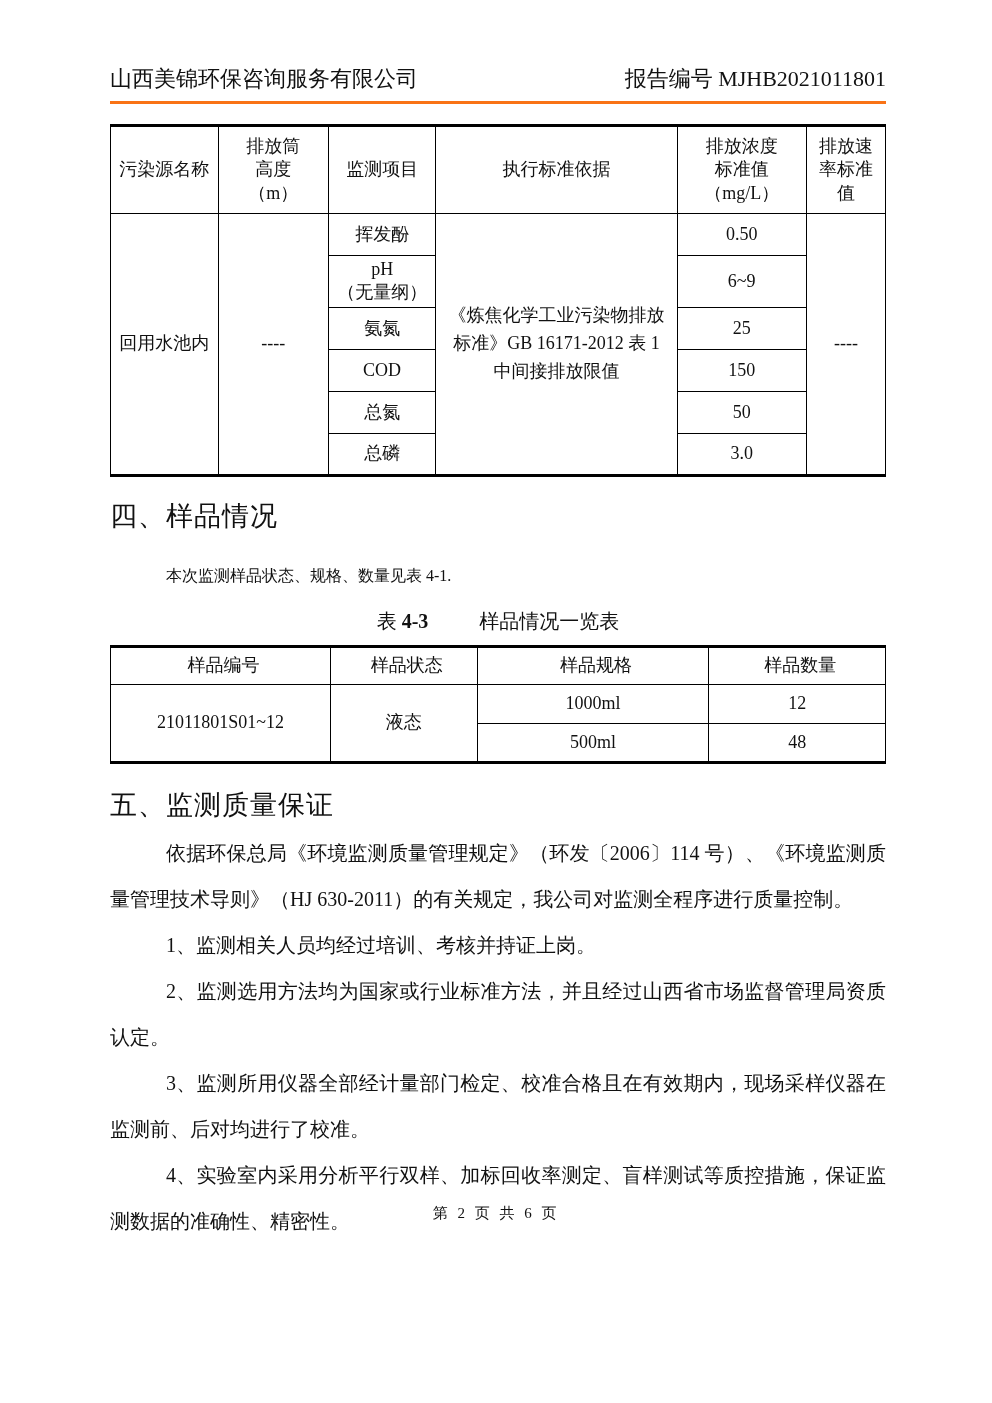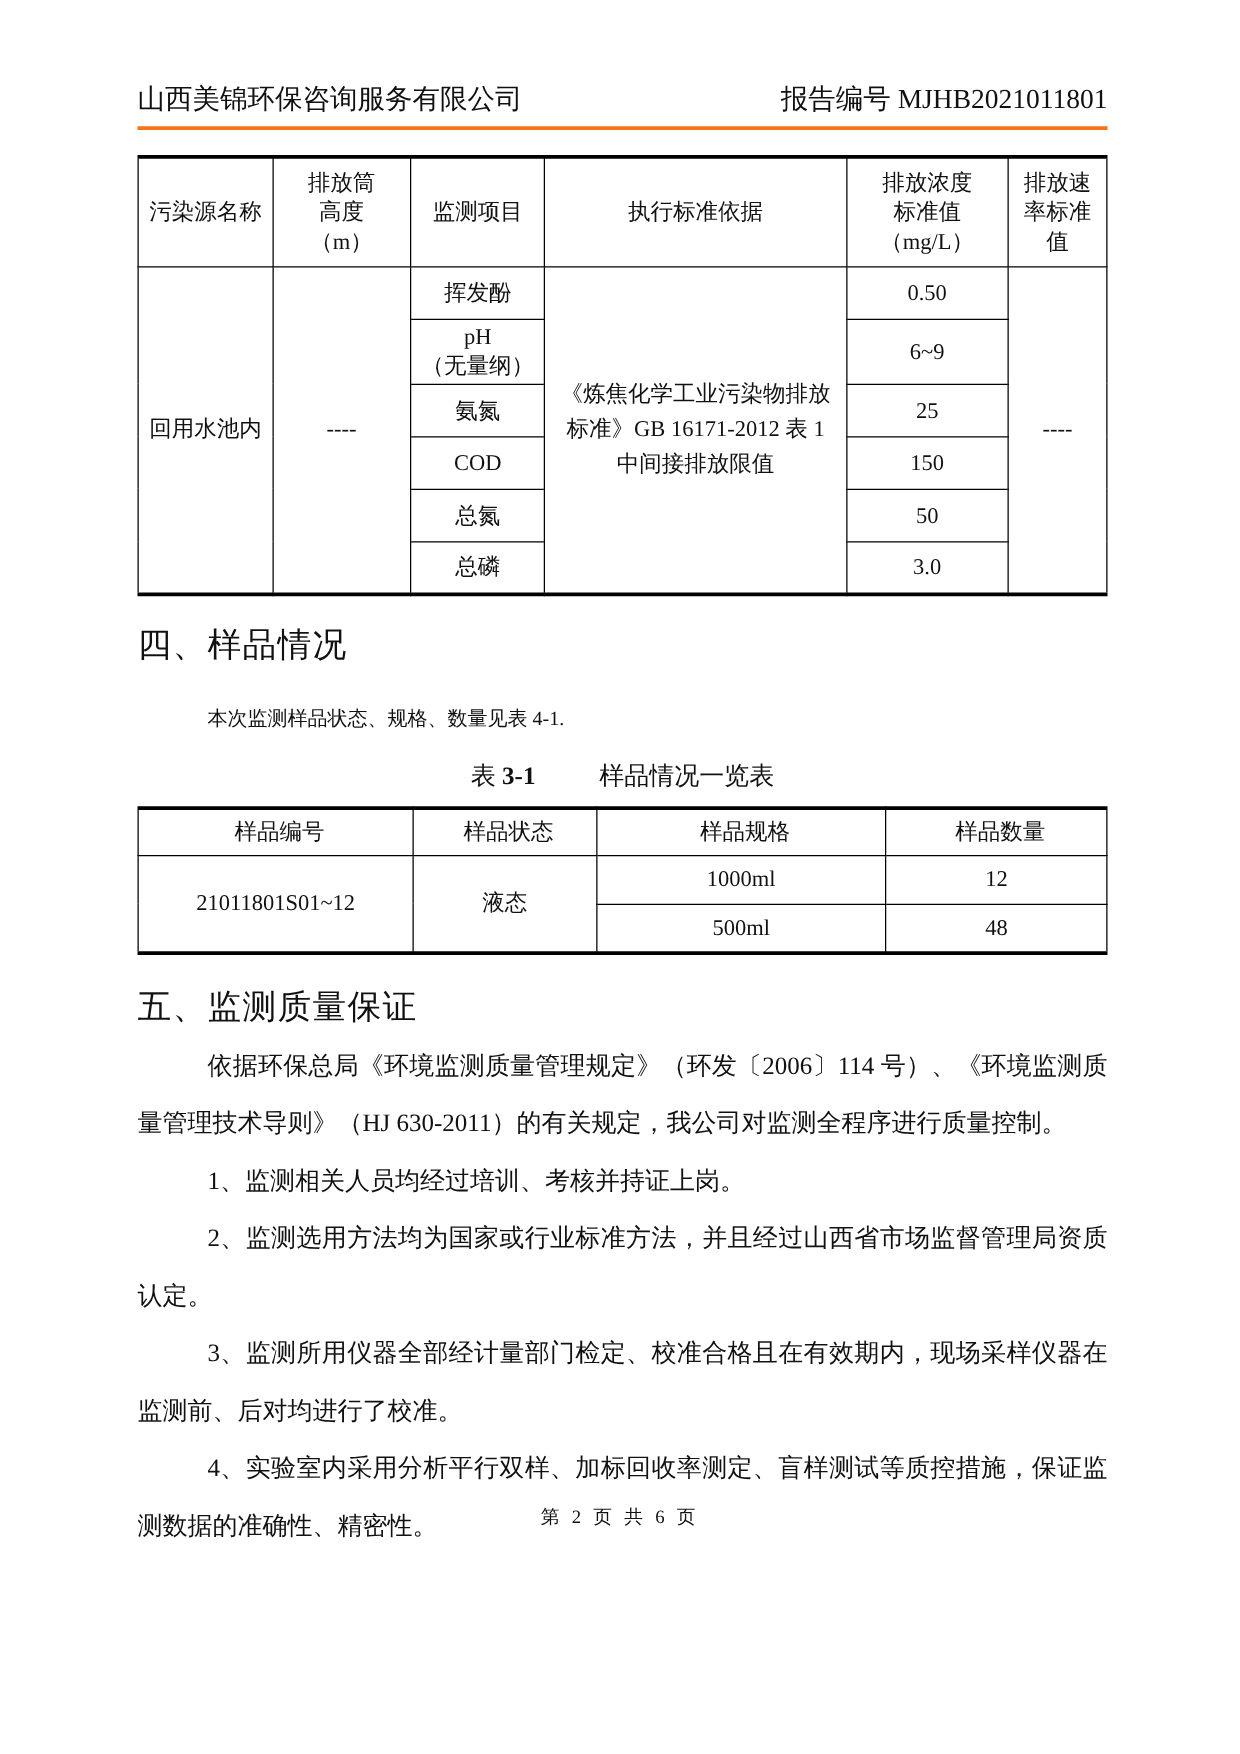--- a/index.html
+++ b/index.html
@@ -170,21 +170,21 @@
         </tr>
       </tbody>
     </table>
 
     <h2 class="section-heading">四、样品情况</h2>
 
     <p class="intro">本次监测样品状态、规格、数量见表 4-1.</p>
 
     <div class="caption">
       <span>表</span>
-      <span class="cap-num">3-1</span>
+      <span class="cap-num">4-3</span>
       <span class="cap-title">样品情况一览表</span>
     </div>
 
     <table class="t-samples">
       <colgroup>
         <col style="width:28.4%">
           <col style="width:18.9%">
           <col style="width:29.9%">
           <col style="width:22.8%">
       </colgroup>

